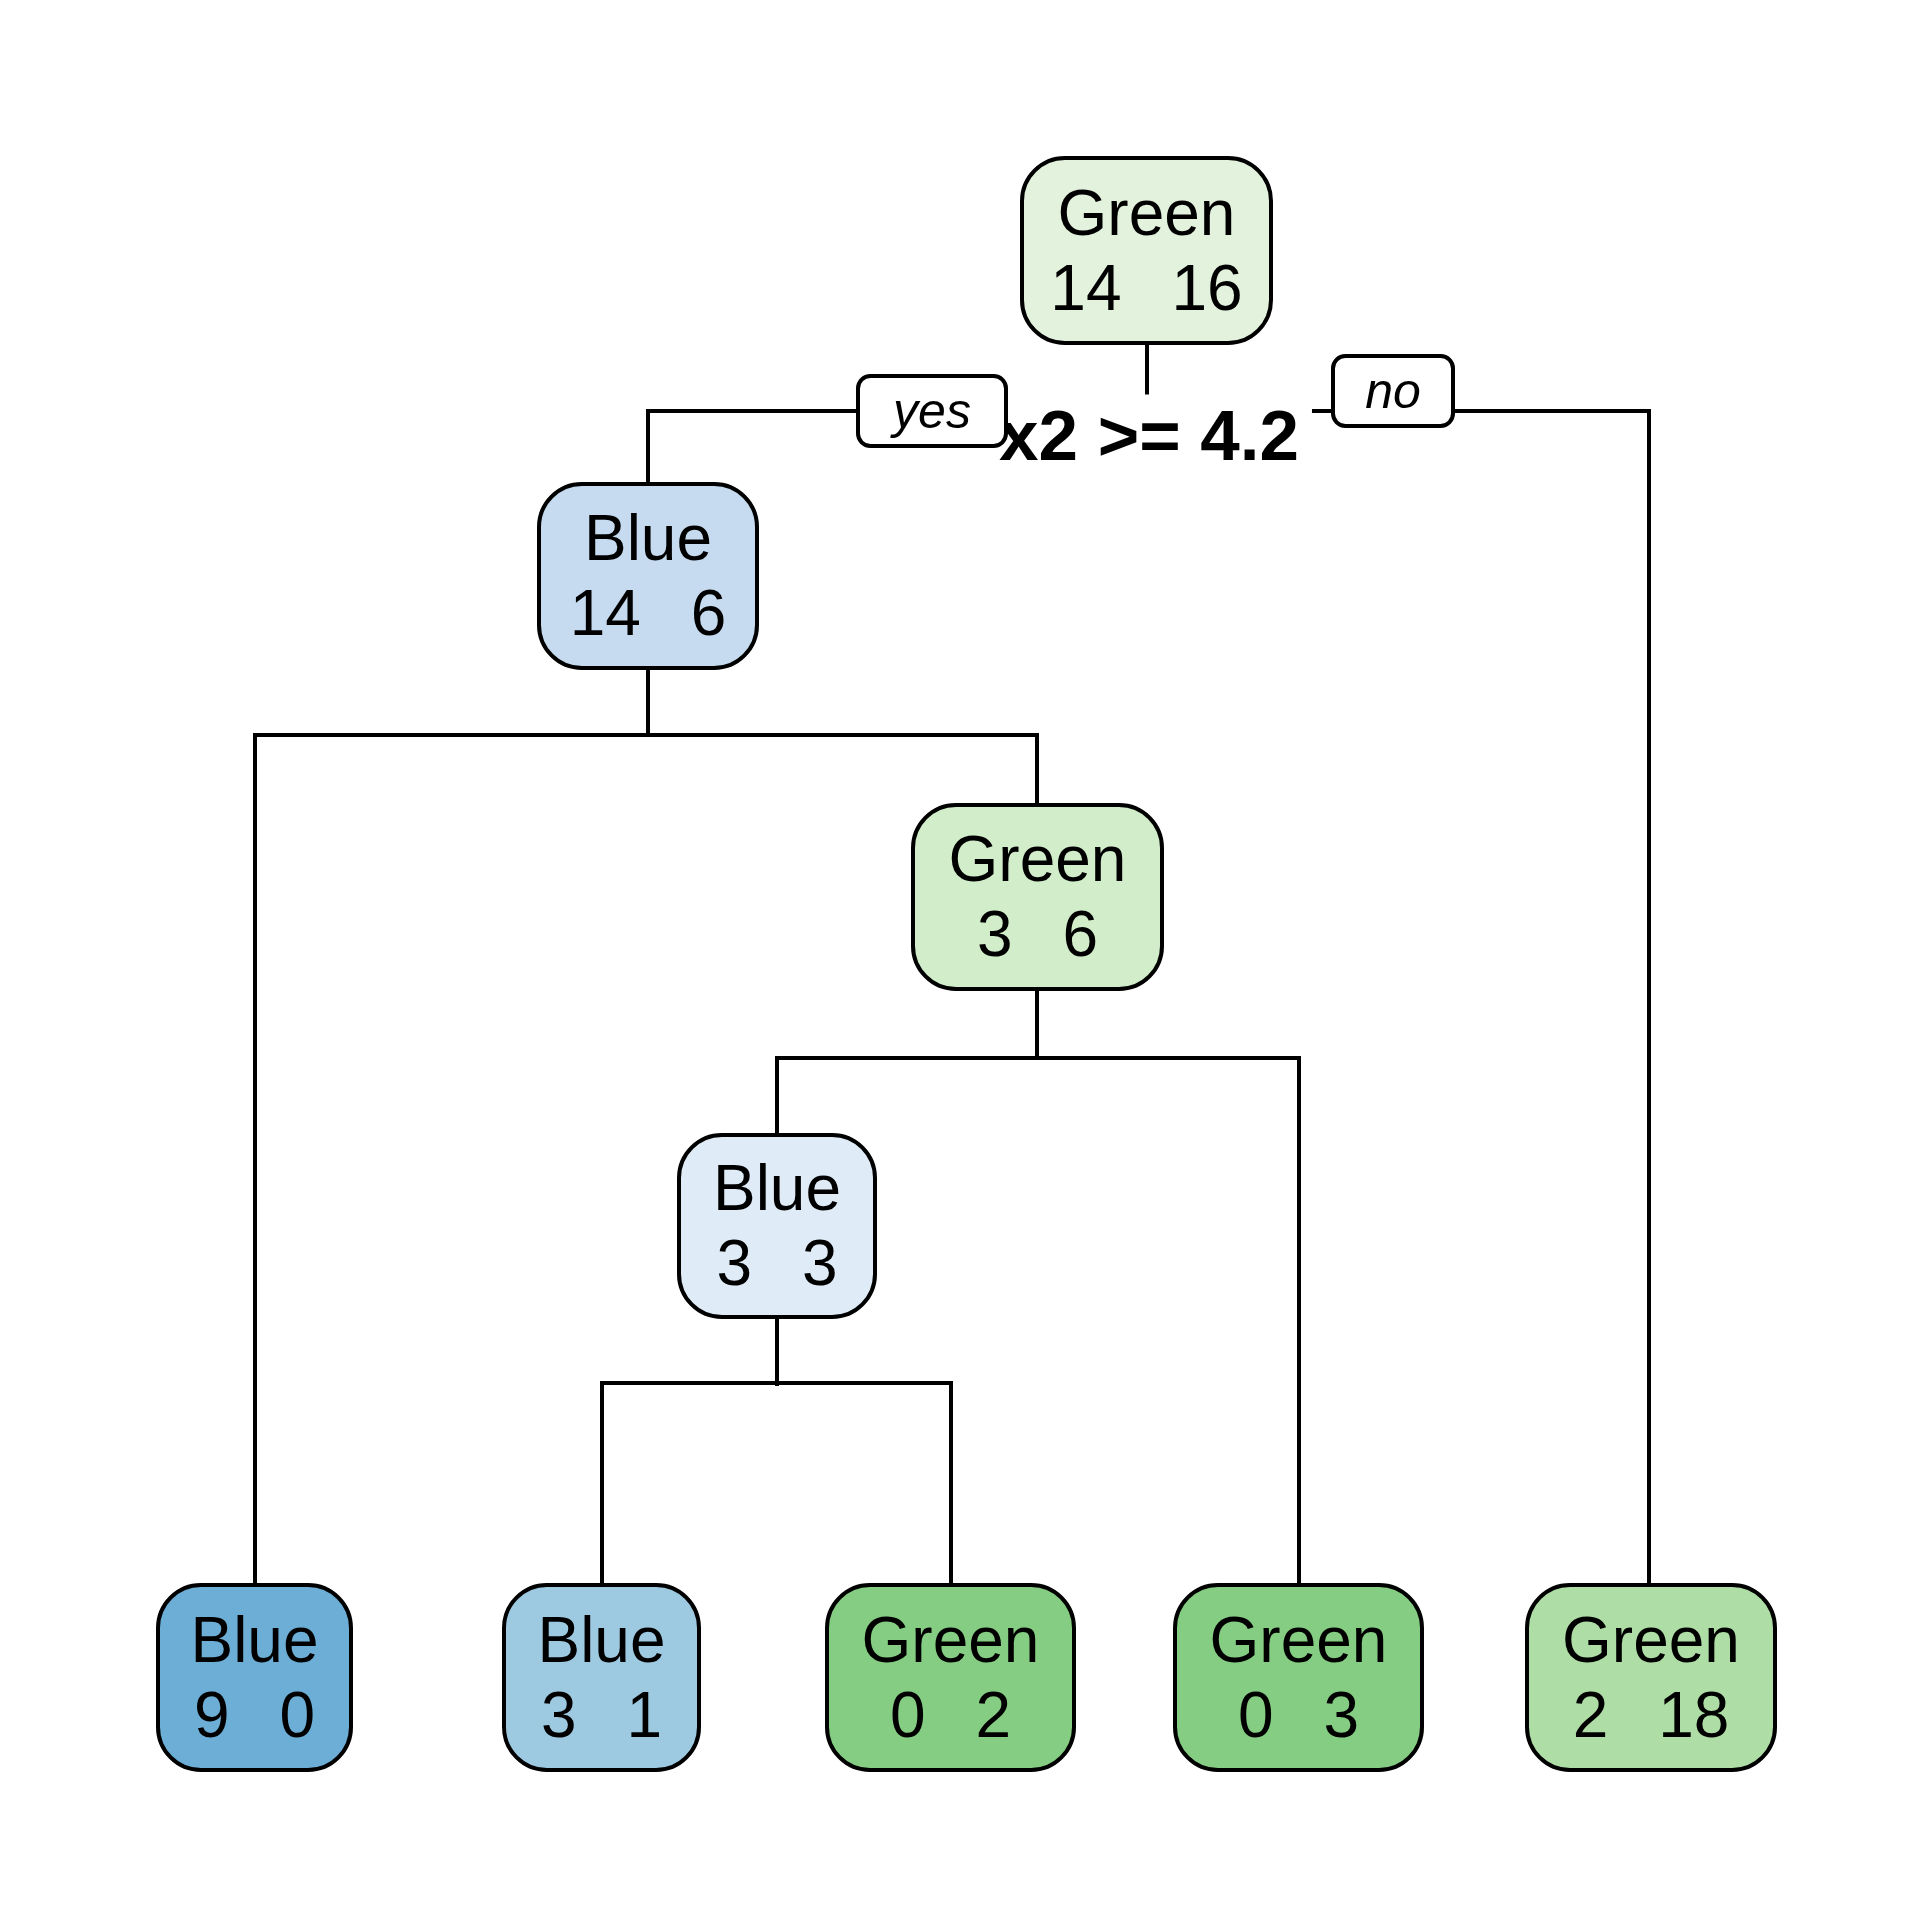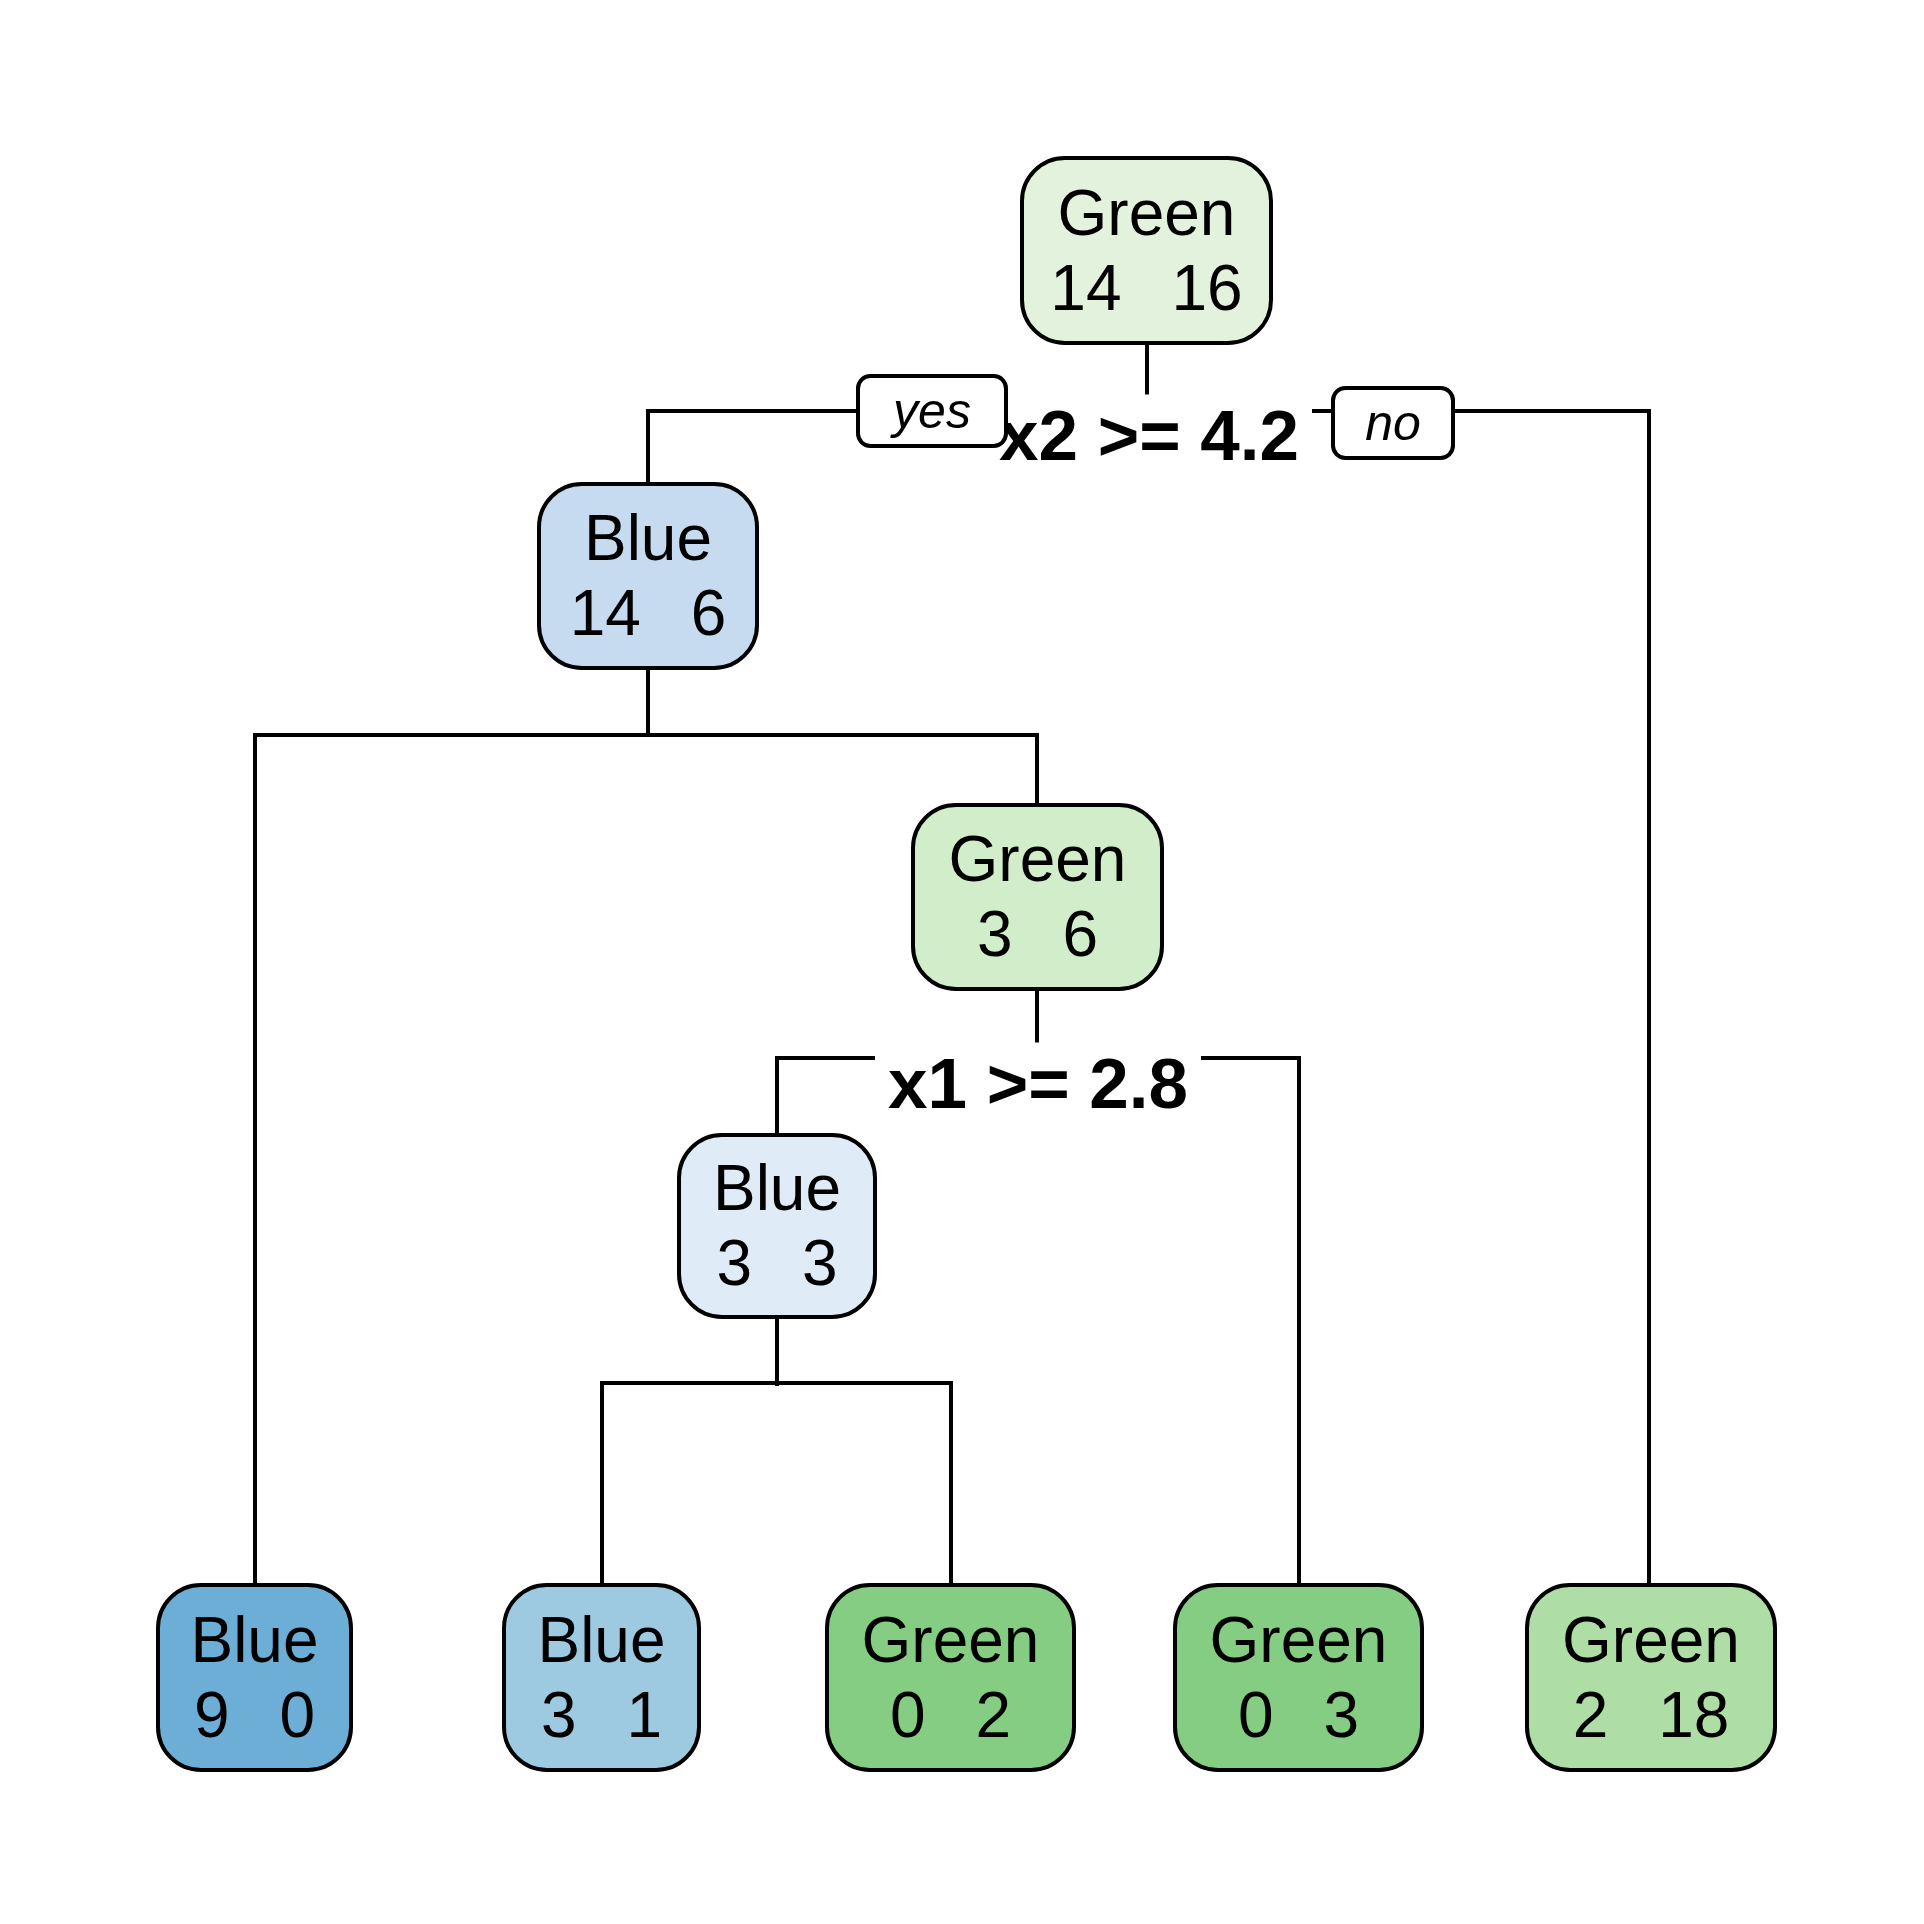--- a/index.html
+++ b/index.html
@@ -64,21 +64,21 @@
   .n-green02 {left:825px;top:1583px;width:251px;height:189px;}
   .n-green03 {left:1173px;top:1583px;width:251px;height:189px;}
   .n-green210{left:1525px;top:1583px;width:252px;height:189px;}
   
   .s1{left:1149px;top:411px;}
   .s2{left:646px; top:736px;}
   .s3{left:1038px;top:1059px;}
   .s4{left:776px; top:1384px;}
   
   .tag-yes{left:812px;top:374px;width:152px;height:74px;margin-left:44px;}
-  .tag-no {left:1331px;top:386px;width:124px;height:74px;}
+  .tag-no {left:1331px;top:354px;width:124px;height:74px;}
 </style>
 </head>
 <body>
 
 <div id="canvas">
 
   <div class="line" style="left:1145px;top:343px;width:4px;height:71px;"></div>
   <div class="line" style="left:646px;top:409px;width:1004px;height:4px;"></div>
   <div class="line" style="left:646px;top:409px;width:4px;height:75px;"></div>
   <div class="line" style="left:1647px;top:409px;width:4px;height:1176px;"></div>
@@ -92,21 +92,20 @@
   <div class="line" style="left:775px;top:1056px;width:526px;height:4px;"></div>
   <div class="line" style="left:775px;top:1056px;width:4px;height:79px;"></div>
   <div class="line" style="left:1297px;top:1056px;width:4px;height:529px;"></div>
 
   <div class="line" style="left:775px;top:1315px;width:4px;height:71px;"></div>
   <div class="line" style="left:600px;top:1381px;width:353px;height:4px;"></div>
   <div class="line" style="left:600px;top:1381px;width:4px;height:205px;"></div>
   <div class="line" style="left:949px;top:1381px;width:4px;height:205px;"></div>
 
   <div class="split s1">x2 &gt;= 4.2</div>
-  <div class="split s3">x1 &gt;= 2.8</div>
 
   <div class="tag tag-yes">yes</div>
   <div class="tag tag-no">no</div>
 
   <div class="node n-root" style="background-color: rgb(227, 242, 221);">
     <div>Green</div>
     <div class="ncounts">
       <span>14</span>
       <span>16</span>
     </div>

